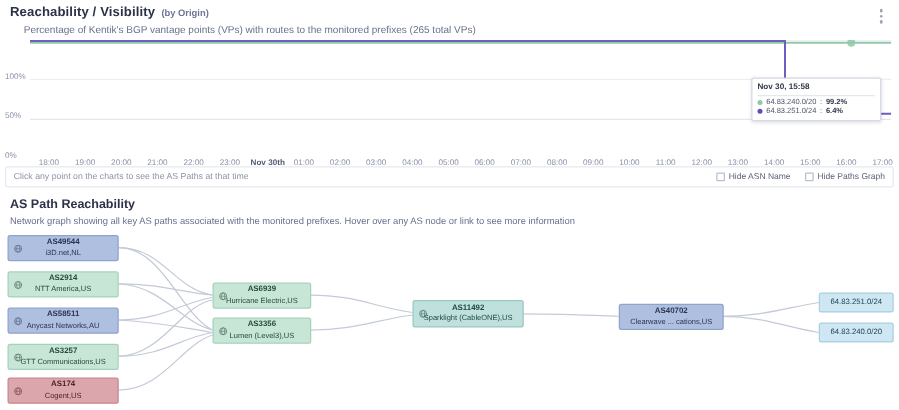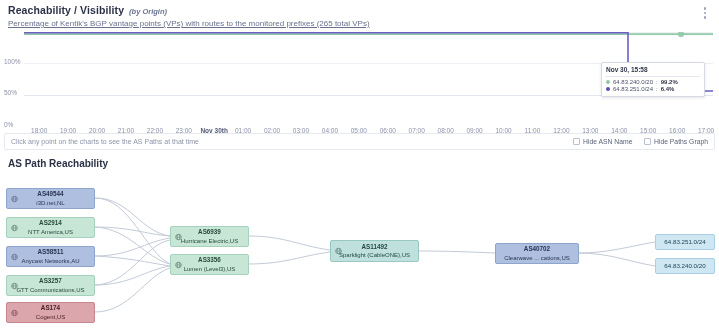--- a/index.html
+++ b/index.html
@@ -10,25 +10,25 @@
     font-family: "Liberation Sans", sans-serif;
     color: #3b4256;
     overflow: hidden;
   }
   .page { position: relative; width: 719px; height: 308px; }
 
   
   .panel-header { position: absolute; top: 4px; left: 8px; right: 8px; height: 20px; }
   .title-row { display: flex; align-items: baseline; gap: 5px; }
   .panel-title { font-size: 10.5px; font-weight: bold; color: #2b3247; letter-spacing: .1px; }
-  .panel-title-sub { font-size: 7.5px; font-weight: bold; color: #6c7593; font-style: italic; }
+  .panel-title-sub { font-size: 7.5px; font-weight: bold; color: #6c7593; }
   .kebab { position: absolute; top: 2px; right: 0; width: 12px; height: 14px;
            display: flex; flex-direction: column; align-items: center; justify-content: center; gap: 2px; cursor: pointer; }
   .kebab i { display: block; width: 2.5px; height: 2.5px; border-radius: 50%; background: #9aa2b8; }
-  .panel-desc { position: absolute; top: 19px; left: 8px; font-size: 8px; color: #6a7governed; text-decoration: underline; }
+  .panel-desc { position: absolute; top: 19px; left: 19px; font-size: 8px; color: #6a7governed; }
   .panel-desc { color: #69718c; }
 
   
   .chart-wrap { position: absolute; top: 30px; left: 0; width: 719px; height: 96px; }
   .chart-plot { position: absolute; left: 24px; top: 2px; right: 6px; height: 66px; }
   .gridline { position: absolute; left: 0; right: 0; height: 1px; background: #edeff4; }
   .gl-100 { top: 0px; }
   .gl-50 { top: 31px; }
   .gl-0 { top: 63px; background: #e3e6ee; }
   .ytick { position: absolute; left: 4px; font-size: 6.5px; color: #8a91a8; }
@@ -180,20 +180,21 @@
         <span class="cbx-label">Hide ASN Name</span>
       </label>
       <label class="cbx">
         <span class="cbx-box"></span>
         <span class="cbx-label">Hide Paths Graph</span>
       </label>
     </div>
   </div>
 
   <div class="asp-title">AS Path Reachability</div>
+  <div class="asp-desc">Network graph showing all key AS paths associated with the monitored prefixes. Hover over any AS node or link to see more information</div>
 
   <div class="graph">
     <svg class="links" viewBox="0 0 719 144" preserveAspectRatio="none">
       <g fill="none" stroke="#c3cad8" stroke-width="1">
         <path d="M95,14 C130,14 140,48 170,52"></path>
         <path d="M95,14 C130,14 145,68 170,80"></path>
         <path d="M95,43 C130,43 145,50 170,52"></path>
         <path d="M95,43 C130,45 145,74 170,80"></path>
         <path d="M95,72 C130,72 145,58 170,54"></path>
         <path d="M95,72 C130,74 145,78 170,82"></path>

